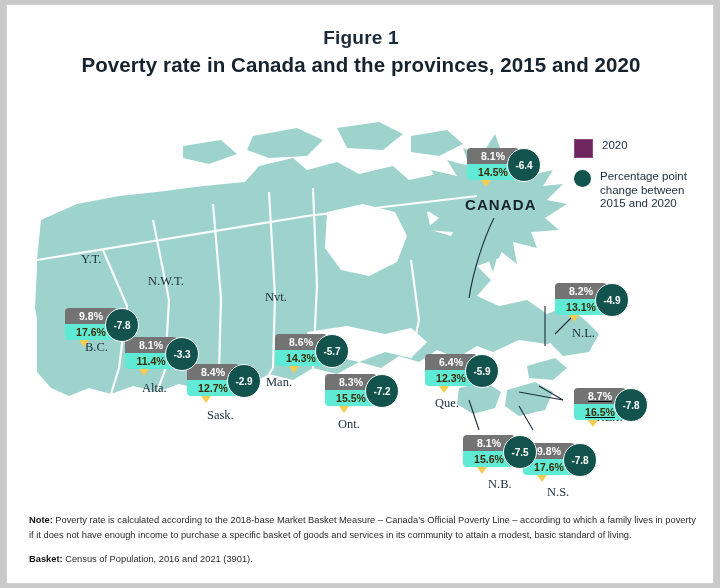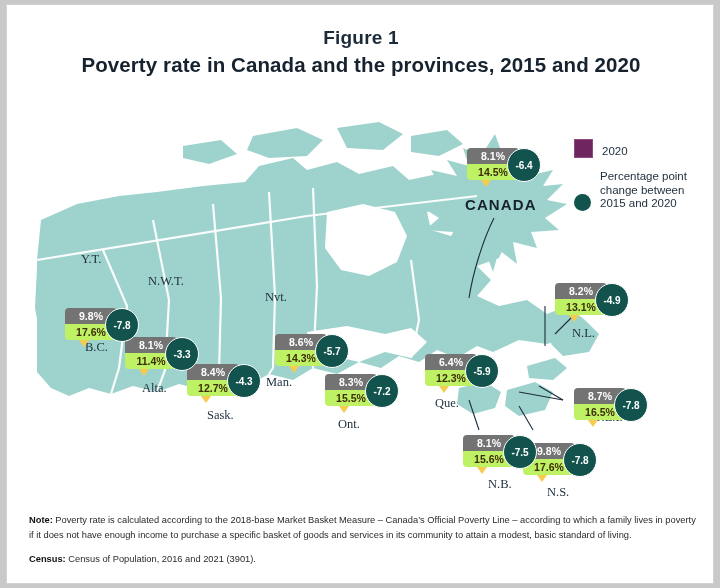--- a/index.html
+++ b/index.html
@@ -50,40 +50,40 @@
   
   .badge{position:absolute;}
   .badge .bars{position:relative;z-index:2;}
   .bar{
     height:16px;line-height:16px;
     font-size:10.5px;font-weight:bold;
     text-align:center;white-space:nowrap;
     box-sizing:border-box;padding:0 6px;
   }
   .bar.y2020{background:#737373;color:#ffffff;border-radius:4px 4px 0 0;}
-  .bar.y2015{background:#bef264;color:#3d2c07;border-radius:0 0 4px 4px;}
+  .bar.y2015{background:#5eead4;color:#3d2c07;border-radius:0 0 4px 4px;}
   .tail{
     position:absolute;left:14px;top:32px;
     width:0;height:0;z-index:1;
     border-left:5px solid transparent;
     border-right:5px solid transparent;
     border-top:7px solid #f7cb4e;
   }
   .chg{
     position:absolute;
     width:32px;height:32px;border-radius:50%;
     background:#12544d;border:1.5px solid #ffffff;
     color:#ffffff;font-size:10px;font-weight:bold;
     display:flex;align-items:center;justify-content:center;
     z-index:3;
   }
 
   
   .legend{position:absolute;left:567px;top:134px;}
-  .lrow{display:flex;align-items:flex-end;margin-bottom:7px;}
+  .lrow{display:flex;align-items:flex-start;margin-bottom:7px;}
   .lsw{width:17px;height:17px;margin-right:9px;flex:0 0 auto;}
   .lsw.p{background:#6e2560;border:1px solid #8e4a80;}
   .lsw.y{background:#f7cb4e;border:1px solid #e0b23c;}
   .lsw.c{background:#12544d;border-radius:50%;border:none;}
   .ltxt{
     font-size:11.5px;color:#1d2d3c;line-height:13.5px;
     font-family:"Liberation Sans",sans-serif;
   }
 
   
@@ -202,21 +202,21 @@
       <div class="tail"></div>
       <div class="chg" style="left:40px;top:0px;">-3.3</div>
     </div>
 
     <div class="badge" style="left:180px;top:264px;">
       <div class="bars" style="width:52px;">
         <div class="bar y2020">8.4%</div>
         <div class="bar y2015">12.7%</div>
       </div>
       <div class="tail"></div>
-      <div class="chg" style="left:40px;top:0px;">-4.3</div>
+      <div class="chg" style="left:40px;top:0px;">-2.9</div>
     </div>
 
     <div class="badge" style="left:268px;top:234px;">
       <div class="bars" style="width:52px;">
         <div class="bar y2020">8.6%</div>
         <div class="bar y2015">14.3%</div>
       </div>
       <div class="tail"></div>
       <div class="chg" style="left:40px;top:0px;">-5.7</div>
     </div>
@@ -251,21 +251,21 @@
     <div class="badge" style="left:516px;top:343px;">
       <div class="bars" style="width:52px;">
         <div class="bar y2020">9.8%</div>
         <div class="bar y2015">17.6%</div>
       </div>
       <div class="tail"></div>
       <div class="chg" style="left:40px;top:0px;">-7.8</div>
     </div>
 
     <div class="badge" style="left:567px;top:288px;">
-      <div class="bars" style="width:52px;">
+      <div class="bars" style="width:52px;text-decoration:underline;">
         <div class="bar y2020">8.7%</div>
         <div class="bar y2015">16.5%</div>
       </div>
       <div class="tail"></div>
       <div class="chg" style="left:40px;top:0px;">-7.8</div>
     </div>
 
     <div class="badge" style="left:548px;top:183px;">
       <div class="bars" style="width:52px;">
         <div class="bar y2020">8.2%</div>
@@ -286,17 +286,17 @@
       <div class="lsw c"></div>
       <div class="ltxt" style="max-width:104px;">Percentage point change between 2015 and 2020</div>
     </div>
   </div>
 
   <div class="notes">
     <div class="note">
       <span class="lbl">Note:</span><span> Poverty rate is calculated according to the 2018-base Market Basket Measure – Canada’s Official Poverty Line – according to which a family lives in poverty if it does not have enough income to purchase a specific basket of goods and services in its community to attain a modest, basic standard of living.</span>
     </div>
     <div class="sources">
-      <span class="lbl">Census:</span><span> Census of Population, 2016 and 2021 (3901).</span>
+      <span class="lbl">Basket:</span><span> Census of Population, 2016 and 2021 (3901).</span>
     </div>
   </div>
 
 </div>
 
 </body></html>

